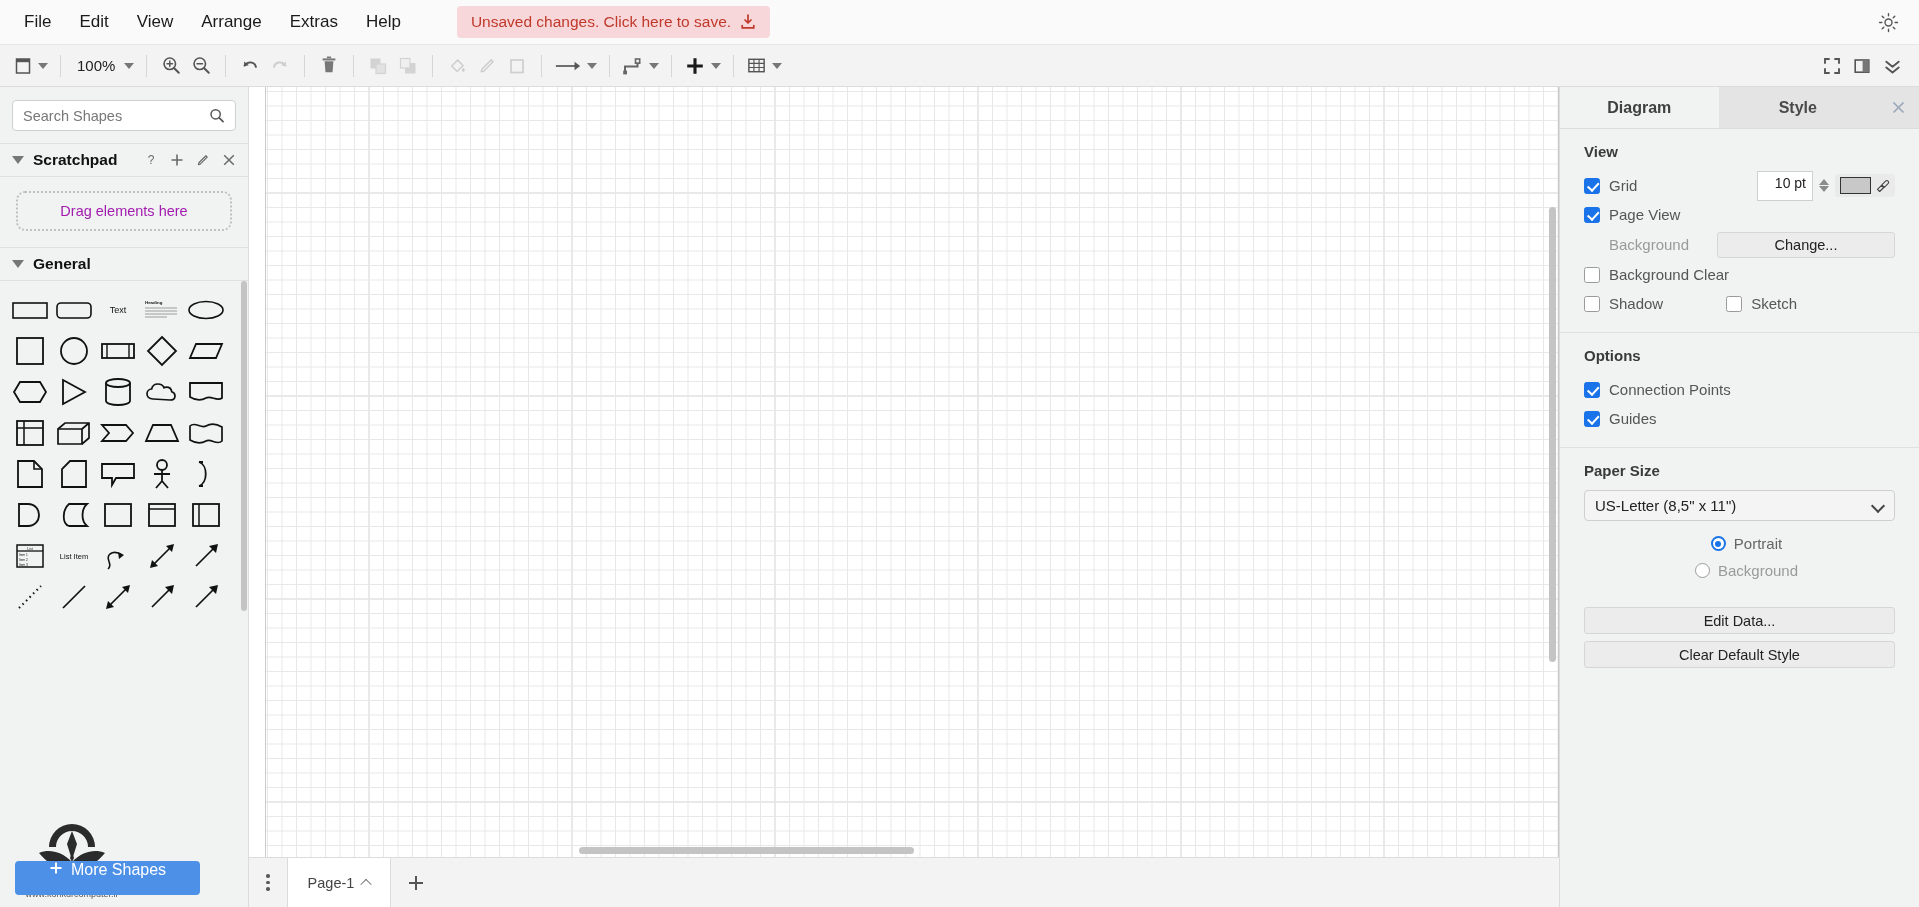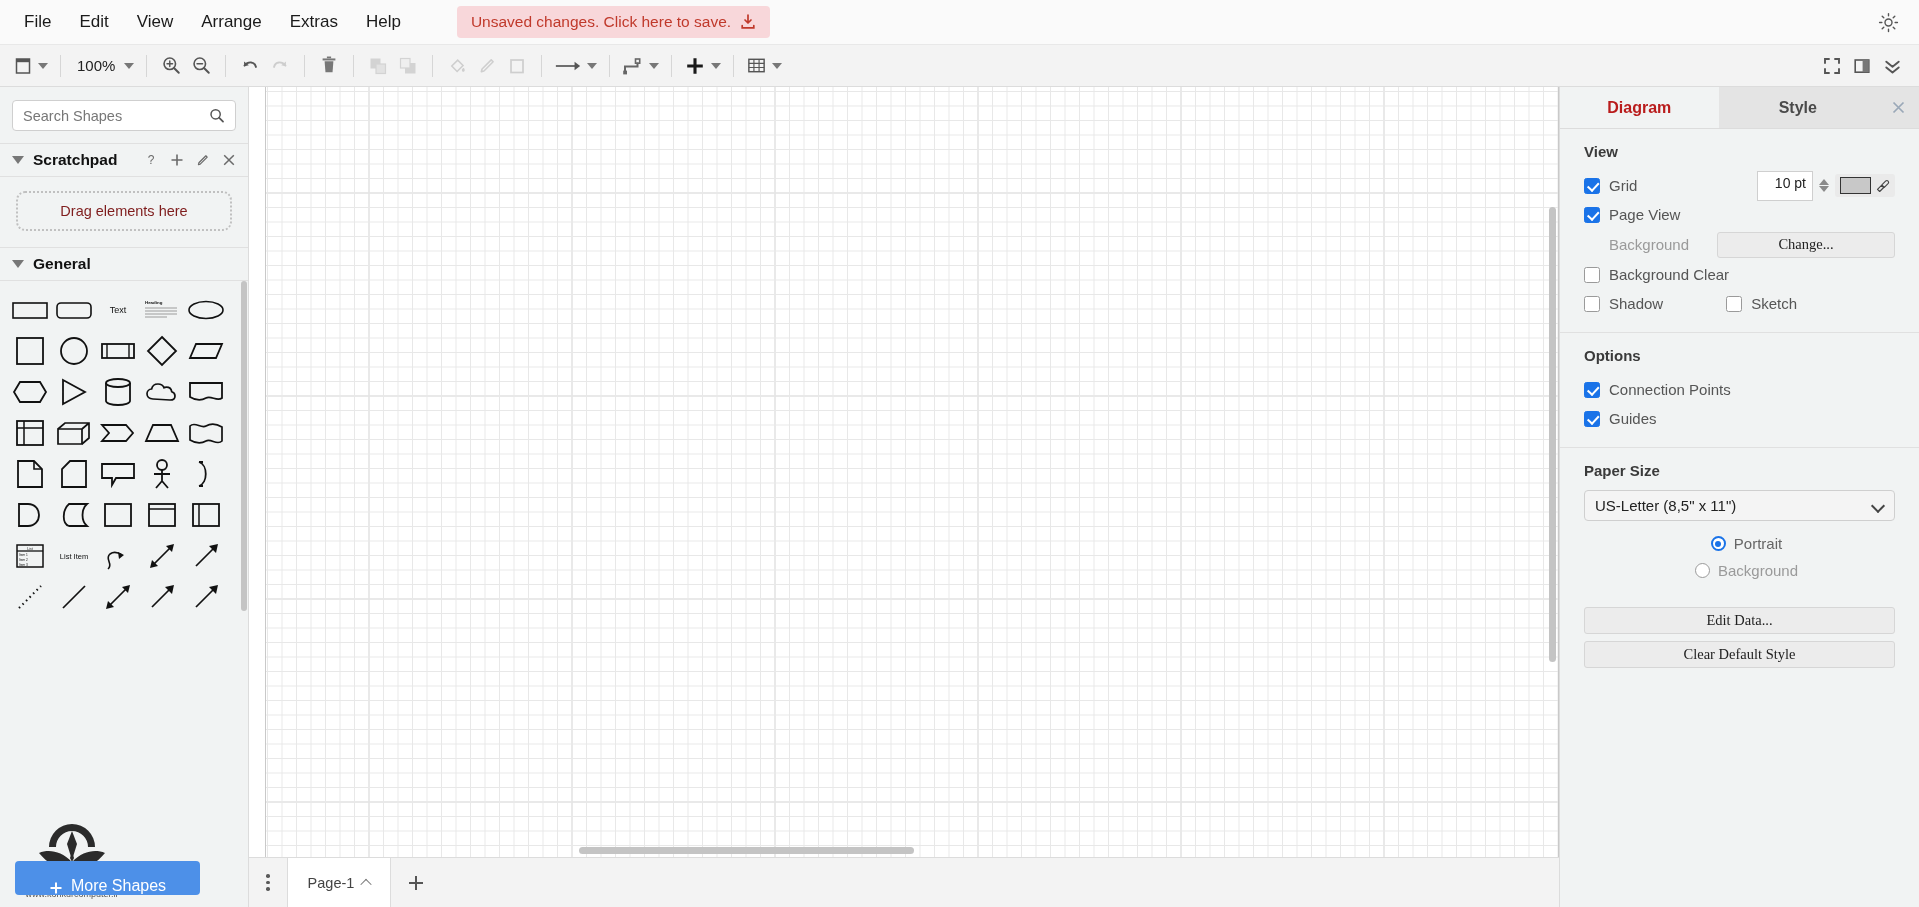--- a/index.html
+++ b/index.html
@@ -76,21 +76,21 @@
   }
   .tri{ width:0;height:0;border-left:6px solid transparent;border-right:6px solid transparent;border-top:8px solid #777; }
   .sect-title{ font-size:15.5px; font-weight:bold; color:#111; flex:1; }
   .sect-acts{ display:flex; align-items:center; gap:11px; color:#6a6a6a; }
   .sect-acts .ic{ width:15px;height:15px;display:flex;align-items:center;justify-content:center;cursor:pointer; }
 
   .scratchpad{ padding:14px 16px 16px 16px; }
   .drop-zone{
     height:40px; border:2px dotted #c0c0c0; border-radius:9px;
     display:flex; align-items:center; justify-content:center;
-    color:#7f1d1d; font-size:14.5px;
+    color:#a21caf; font-size:14.5px;
   }
 
   .shapes{ flex:1; overflow:hidden; position:relative; padding:8px 0 0 0; }
   .shape-row{ display:flex; padding:0 8px; }
   .shape-cell{
     width:44px; height:41px; display:flex; align-items:center; justify-content:center;
     cursor:pointer; border-radius:2px; flex:none;
   }
   .shape-cell svg{ display:block; }
 
@@ -103,21 +103,21 @@
   .watermark{
     position:absolute; left:12px; bottom:8px; width:120px; pointer-events:none;
     display:flex; flex-direction:column; align-items:center; z-index:6;
   }
   .wm-t1{ font-size:9px; color:#2b2b2b; font-weight:bold; letter-spacing:.1px; }
   .wm-t2{ font-size:9px; color:#555; }
 
   .more-shapes{
     position:absolute; left:15px; bottom:12px; width:185px; height:34px;
     background:#4d90e8; color:#fff; border-radius:4px; border:none; cursor:pointer;
-    display:flex; align-items:flex-end; justify-content:center; gap:8px;
+    display:flex; align-items:flex-start; justify-content:center; gap:8px;
     font-size:16px; font-family:"Liberation Sans", sans-serif; z-index:7;
   }
 
   
   .canvas-area{ flex:1; position:relative; background:#ffffff; overflow:hidden; min-width:0; }
   .page-sheet{
     position:absolute; left:16px; top:0; right:0; bottom:0;
     background-color:#ffffff;
     background-image:
       linear-gradient(to right, #e8e8e8 1px, transparent 1px),
@@ -161,21 +161,21 @@
   
   .rightpanel{
     width:360px; background:#f1f3f3; border-left:1px solid #dcdcdc;
     flex:none; display:flex; flex-direction:column; overflow:hidden;
   }
   .rp-tabs{ height:42px; display:flex; border-bottom:1px solid #dcdcdc; background:#e4e4e4; flex:none; }
   .rp-tab{
     flex:1; display:flex; align-items:center; justify-content:center;
     font-size:16px; color:#4a4a4a; font-weight:bold; cursor:pointer; background:#e4e4e4;
   }
-  .rp-tab.active{ background:#f1f3f3; color:#b91c1c; }
+  .rp-tab.active{ background:#f1f3f3; color:#404040; }
   .rp-close{ width:42px; display:flex; align-items:center; justify-content:center; color:#9aa8b8; font-size:20px; cursor:pointer; }
 
   .rp-body{ flex:1; overflow:hidden; }
   .rp-sect{ padding:14px 24px 14px 24px; border-bottom:1px solid #e0e0e0; }
   .rp-sect.nb{ border-bottom:none; }
   .rp-title{ font-size:15px; font-weight:bold; color:#3a3a3a; margin-bottom:11px; }
 
   .cbrow{ display:flex; align-items:center; height:29px; gap:9px; }
   .cb{
     width:16px;height:16px;border:1.5px solid #9a9a9a;border-radius:2.5px;background:#fff;
@@ -200,21 +200,21 @@
   .swatch-wrap{
     display:flex; align-items:center; gap:5px; background:#eaeaea;
     border-radius:3px; padding:3px 5px;
   }
   .swatch{ width:31px;height:17px;background:#c8c8c8;border:1px solid #333; }
 
   .bgrow{ display:flex; align-items:center; height:31px; gap:9px; }
   .bglabel{ font-size:15px; color:#9a9a9a; padding-left:25px; }
   .btn{
     background:#ececec; border:1px solid #d6d6d6; border-radius:3px;
-    font-size:14.5px; color:#222; cursor:pointer; font-family:Liberation Serif, serif;
+    font-size:14.5px; color:#222; cursor:pointer; font-family:Liberation Sans, sans-serif;
     height:26px; display:flex; align-items:center; justify-content:center;
   }
   .btn-change{ margin-left:auto; width:178px; }
 
   .inline2{ display:flex; align-items:center; }
   .inline2 .cbrow{ flex:none; }
   .inline2 .cbrow.second{ margin-left:63px; }
 
   .sel-wrap{ position:relative; }
   .sel{

